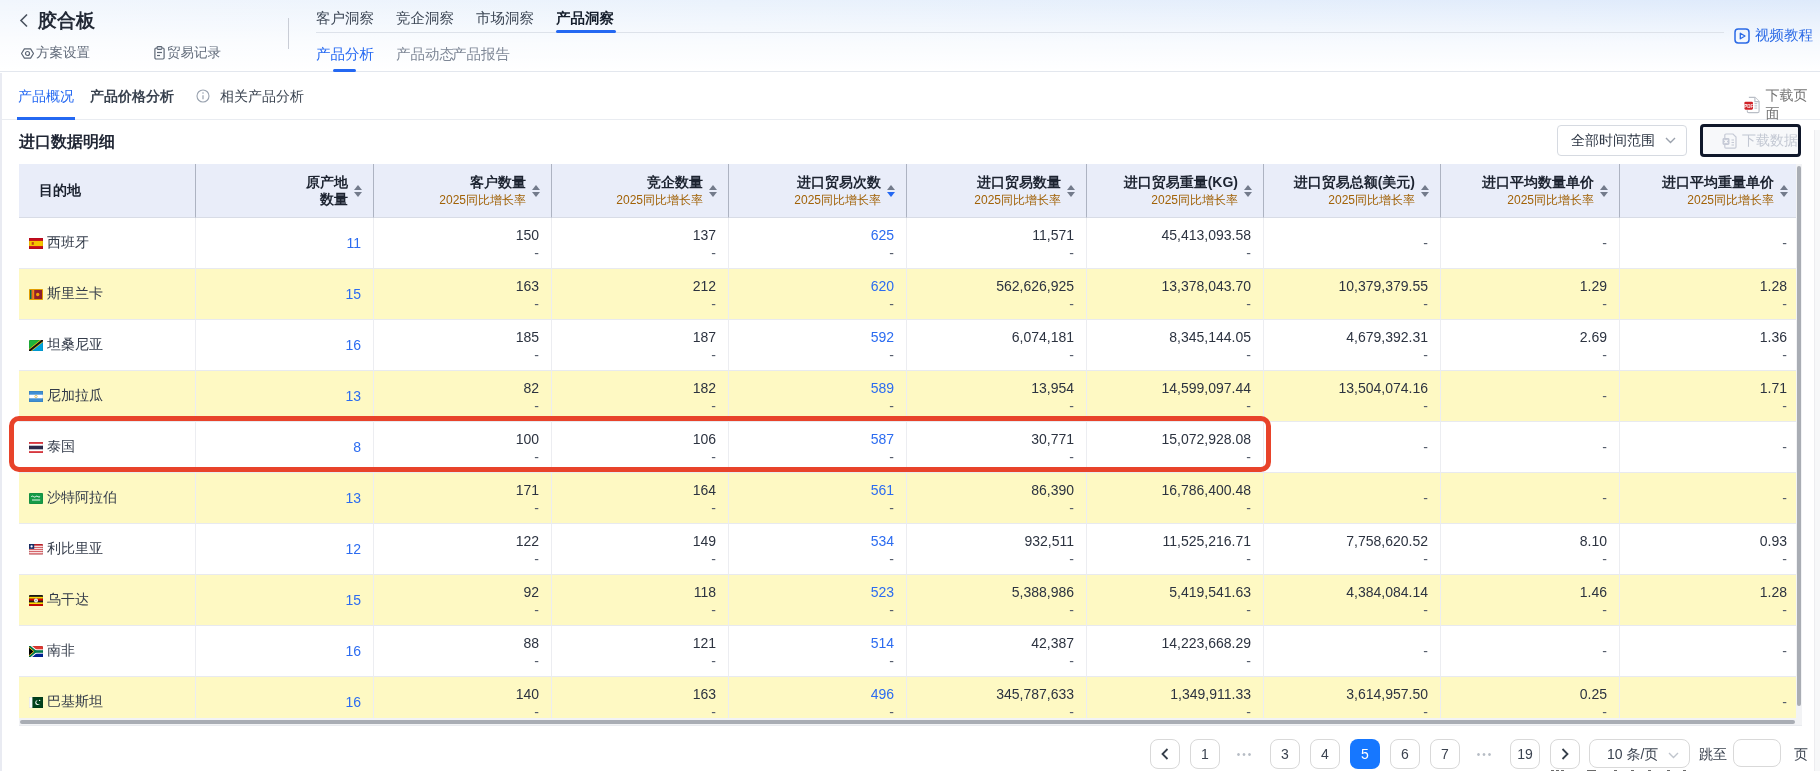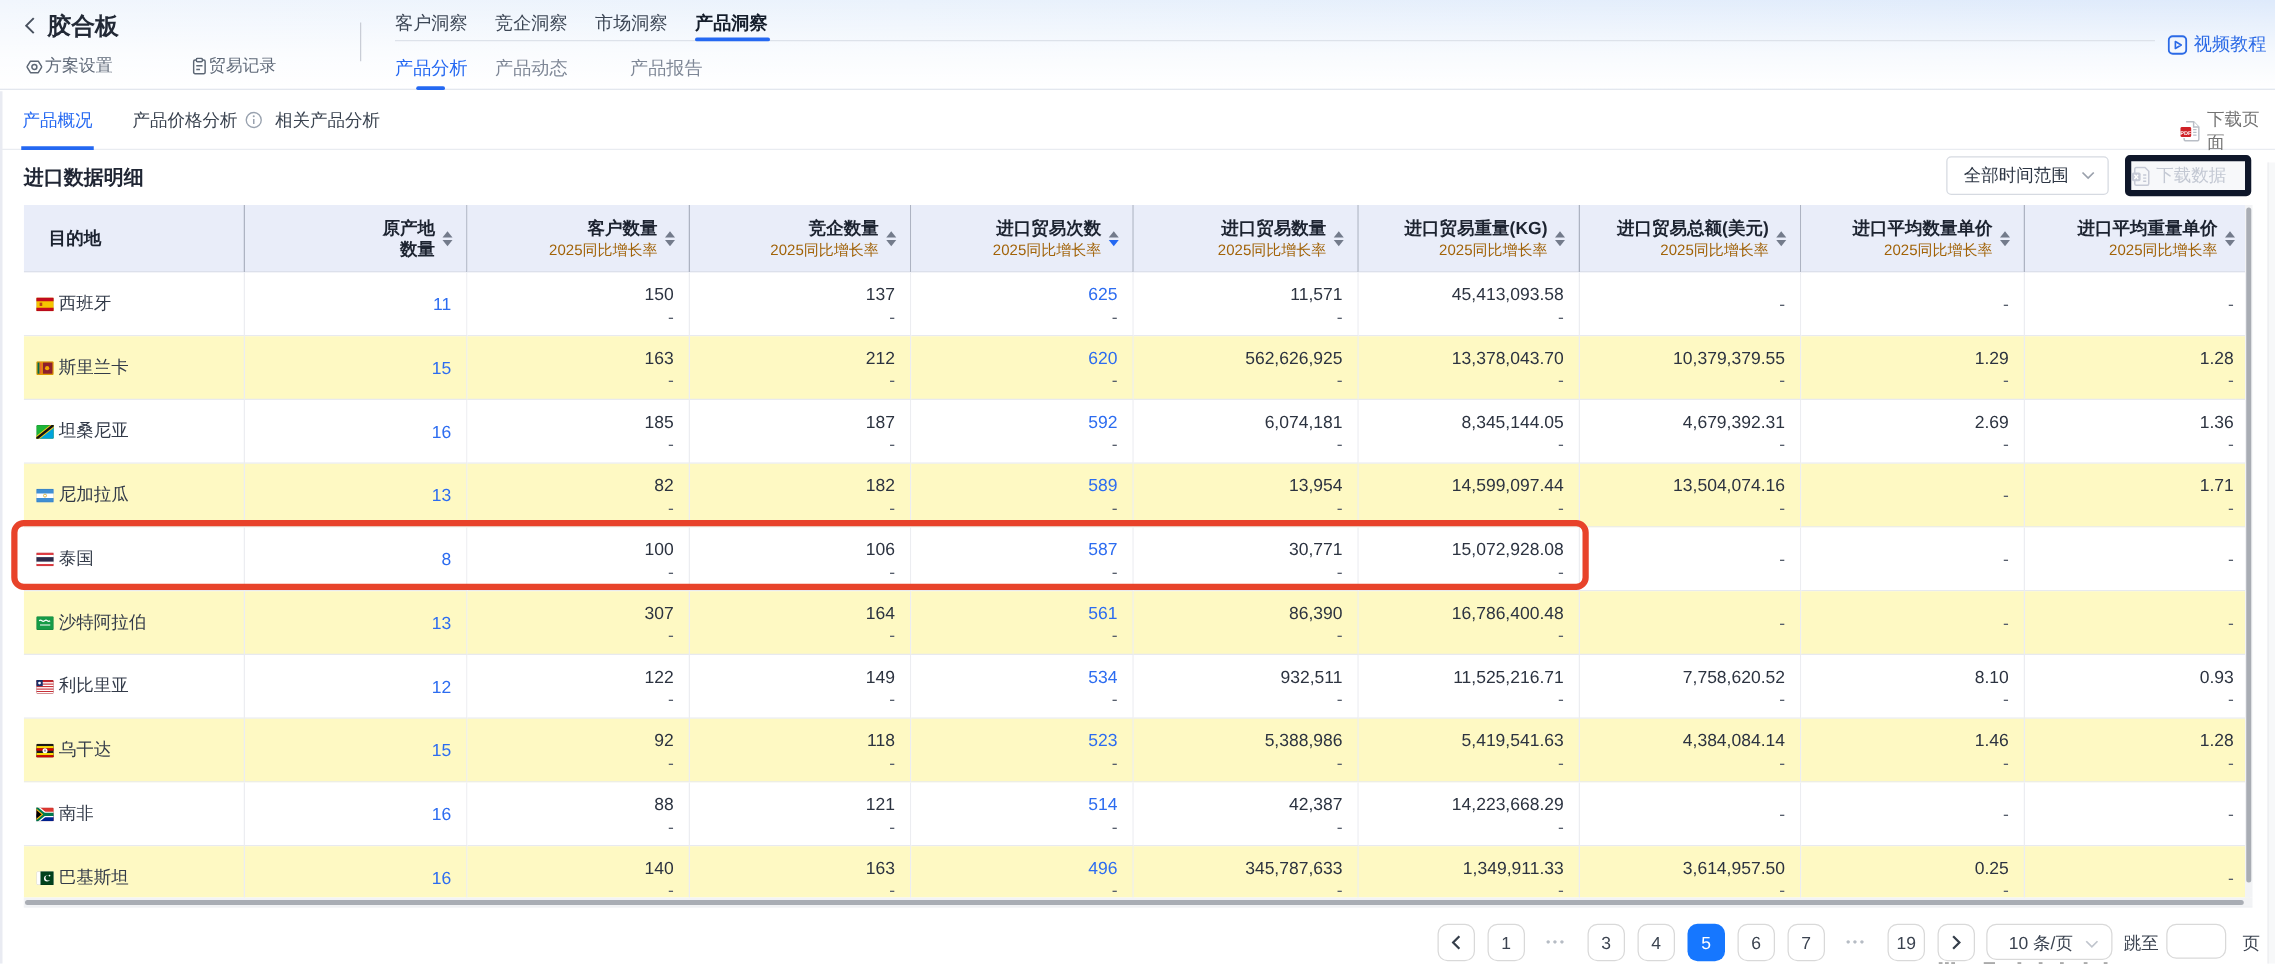--- a/index.html
+++ b/index.html
@@ -27,31 +27,31 @@
 .tab2.on{color:#2468f2;}
 #inkbar2{left:333px;top:69px;width:23px;height:3px;background:#2468f2;border-radius:2px;}
 #video{left:1734px;top:26px;display:flex;align-items:center;color:#2b6ae6;font-size:14.5px;}
 #video svg{margin-right:5px;}
 
 
 #nav{left:0;top:72px;width:1820px;height:48px;background:#fff;border-bottom:1px solid #e9ecf1;}
 .nitem{top:88px;font-size:14px;color:#39424f;}
 #nv1{left:18px;color:#2468f2;}
 #nvu{left:17px;top:117px;width:58px;height:3px;background:#2468f2;}
-#nv2{left:106px;}
+#nv2{left:90px;font-weight:bold;}
 #nv3{left:220px;}
 #info{left:196px;top:89px;}
 #dlpage{left:1744px;top:87px;display:flex;align-items:center;color:#737373;font-size:14px;}
 #dlpage svg{margin-right:5px;}
 
 
 #sect{left:19px;top:132px;font-size:16px;font-weight:700;color:#202634;}
 #selbox{left:1557px;top:125px;width:130px;height:31px;border:1px solid #d6dae1;border-radius:4px;background:#fff;display:flex;align-items:center;padding:0 10px 0 13px;font-size:14px;color:#2d3644;}
 #selbox svg{margin-left:auto;}
-#dlbtn{left:1700px;top:124px;width:101px;height:33px;border:5px solid #0f172a;border-radius:4px;background:#f7f8fa;display:flex;align-items:center;justify-content:flex-start;font-size:14px;color:#c3c8d3;}
+#dlbtn{left:1700px;top:124px;width:101px;height:33px;border:3px solid #0f172a;border-radius:4px;background:#f7f8fa;display:flex;align-items:center;justify-content:flex-end;font-size:14px;color:#c3c8d3;}
 #dlbtn svg{margin-right:5px;}
 
 
 #twrap{left:19px;top:164px;width:1782px;height:554px;overflow:hidden;}
 table{border-collapse:separate;border-spacing:0;table-layout:fixed;width:1781px;}
 th{height:54px;background:#e9edf9;border-right:1px solid #adb3c2;border-bottom:1px solid #d8dce6;vertical-align:middle;padding:0;}
 th .hw{display:flex;align-items:center;justify-content:flex-end;padding-right:11px;}
 .htxt{text-align:right;}
 .t1{font-size:14px;font-weight:700;color:#1c2330;line-height:17px;}
 .t2{font-size:12px;font-weight:400;color:#a16207;line-height:15px;margin-top:2px;}
@@ -114,21 +114,21 @@
       </svg>贸易记录</div>
   <div class="abs" id="hdiv"></div>
   <div class="abs tab1" style="left:316px;">客户洞察</div>
   <div class="abs tab1" style="left:396px;">竞企洞察</div>
   <div class="abs tab1" style="left:476px;">市场洞察</div>
   <div class="abs tab1 on" style="left:556px;">产品洞察</div>
   <div class="abs" id="tabline"></div>
   <div class="abs" id="inkbar1"></div>
   <div class="abs tab2 on" style="left:316px;">产品分析</div>
   <div class="abs tab2" style="left:396px;">产品动态</div>
-  <div class="abs tab2" style="left:504px;">产品报告</div>
+  <div class="abs tab2" style="left:452px;">产品报告</div>
   <div class="abs" id="inkbar2"></div>
   <div class="abs" id="video"><svg width="16" height="16" viewBox="0 0 16 16">
         <rect x="1" y="1" width="14" height="14" rx="3.2" fill="none" stroke="#2b6ae6" stroke-width="1.5"></rect>
         <path d="M6.3 5.2 L11 8 L6.3 10.8 Z" fill="none" stroke="#2b6ae6" stroke-width="1.3" stroke-linejoin="round"></path>
       </svg>视频教程</div>
 
   <div class="abs" id="nav"></div>
   <div class="abs nitem" id="nv1">产品概况</div>
   <div class="abs" id="nvu"></div>
   <div class="abs nitem" id="nv2">产品价格分析</div>
@@ -511,21 +511,21 @@
                   <rect width="14" height="11" rx="1" fill="#169b47"></rect>
                   <path d="M2.3 3.6 q1.1 -1 2.2 0 q1.1 1 2.2 0 q1.1 -1 2.2 0 q1.1 1 2.2 0" fill="none" stroke="#fff" stroke-width=".9"></path>
                   <line x1="3" y1="7" x2="11.2" y2="7" stroke="#fff" stroke-width=".9"></line>
                   <rect x="0.25" y="0.25" width="13.5" height="10.5" rx="1" fill="none" stroke="rgba(0,0,0,.18)" stroke-width=".5"></rect>
                 </svg>
                 <span>沙特阿拉伯</span>
               </div>
             </td>
             <td class="lk">13</td>
             <td>
-              <div class="num">307</div>
+              <div class="num">171</div>
               <div class="gr">-</div>
             </td>
             <td>
               <div class="num">164</div>
               <div class="gr">-</div>
             </td>
             <td>
               <div class="num lnk">561</div>
               <div class="gr">-</div>
             </td>

